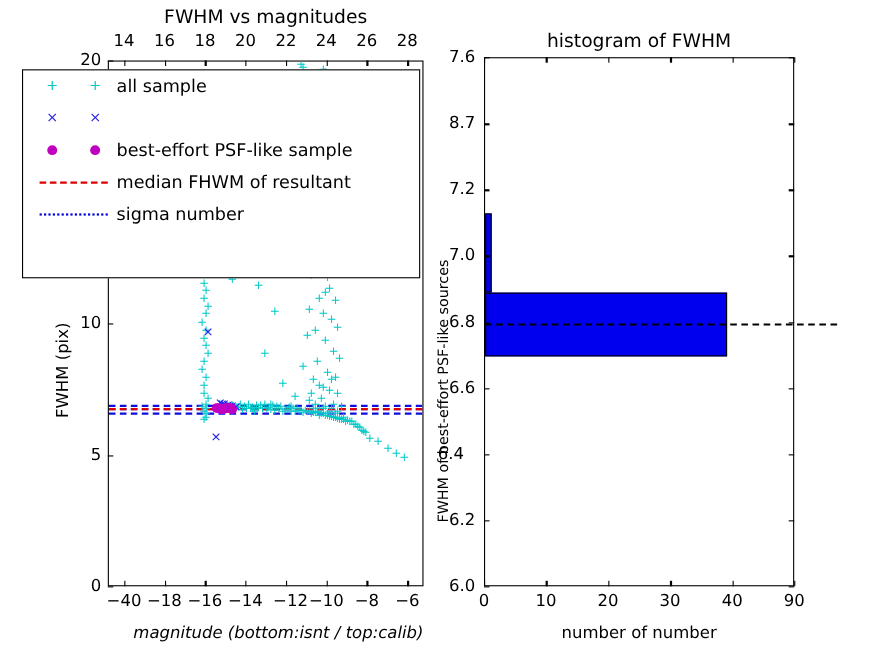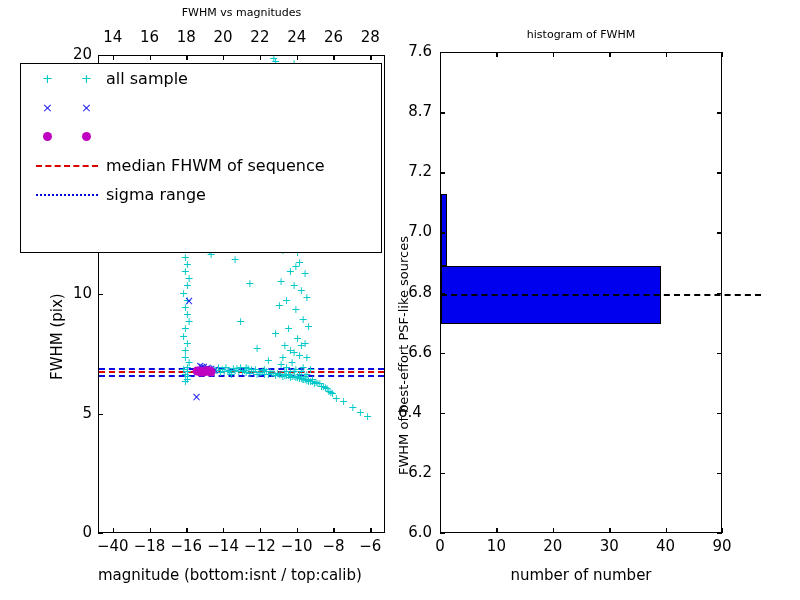--- a/index.html
+++ b/index.html
@@ -7,21 +7,21 @@
     width:800px;height:600px;
     background:#ffffff;
     font-family:"DejaVu Sans", sans-serif;
     overflow:hidden;
   }
   #root{position:relative;width:800px;height:600px;}
 
   .axes{position:absolute;box-sizing:border-box;border:1.4px solid #000;background:#fff;}
 
   
-  .ttl{position:absolute;font-size:11px;color:#000;white-space:nowrap;text-align:center;}
+  .ttl{position:absolute;font-size:17px;color:#000;white-space:nowrap;text-align:center;}
   .tick{position:absolute;font-size:15px;color:#000;white-space:nowrap;}
   .axlabel{position:absolute;font-size:15px;color:#000;white-space:nowrap;}
   .vlabel{position:absolute;font-size:15px;color:#000;white-space:nowrap;
           transform-origin:0 0;transform:rotate(-90deg);}
   .vlabel-sm{font-size:13px;}
 
   
   .tk{position:absolute;background:#000;}
   .tk-b{width:1.4px;height:5px;}
   .tk-l{height:1.4px;width:5px;}
@@ -72,35 +72,35 @@
       <div class="tick" style="left: 239.897px; width: 40px; text-align: center; top: 28px;">22</div>
       <div class="tick" style="left: 276.692px; width: 40px; text-align: center; top: 28px;">24</div>
       <div class="tick" style="left: 313.487px; width: 40px; text-align: center; top: 28px;">26</div>
       <div class="tick" style="left: 350.282px; width: 40px; text-align: center; top: 28px;">28</div>
     </div>
   <div id="left-bot-ticks">
       <div class="tick" style="left: 92.7179px; width: 40px; text-align: center; top: 537px;">−40</div>
       <div class="tick" style="left: 129.513px; width: 40px; text-align: center; top: 537px;">−18</div>
       <div class="tick" style="left: 166.308px; width: 40px; text-align: center; top: 537px;">−16</div>
       <div class="tick" style="left: 203.103px; width: 40px; text-align: center; top: 537px;">−14</div>
-      <div class="tick" style="left: 239.897px; width: 40px; text-align: center; top: 537px;">−12</div>
+      <div class="tick" style="left: 239.897px; width: 40px; text-align: right; top: 537px;">−12</div>
       <div class="tick" style="left: 276.692px; width: 40px; text-align: center; top: 537px;">−10</div>
       <div class="tick" style="left: 313.487px; width: 40px; text-align: center; top: 537px;">−8</div>
       <div class="tick" style="left: 350.282px; width: 40px; text-align: center; top: 537px;">−6</div>
     </div>
   <div id="left-y-ticks">
       <div class="tick" style="left: 52px; width: 40px; text-align: right; top: 523px;">0</div>
       <div class="tick" style="left: 52px; width: 40px; text-align: right; top: 403.5px;">5</div>
       <div class="tick" style="left: 52px; width: 40px; text-align: right; top: 284px;">10</div>
       <div class="tick" style="left: 52px; width: 40px; text-align: right; top: 45px;">20</div>
     </div>
 
   <div class="vlabel" style="left:48px;top:380px;">FWHM (pix)</div>
 
-  <div class="axlabel" style="left:98px;width:287px;top:566px;text-align:left;">magnitude (bottom:isnt / top:calib)</div>
+  <div class="axlabel" style="left:98px;width:287px;top:566px;text-align:right;font-style:italic;">magnitude (bottom:isnt / top:calib)</div>
 
   <div class="axes" id="left-axes" style="left:98px;top:55px;width:287px;height:478px;overflow:hidden;">
 
   <div class="hline" style="top: 315.48px; border-top: 2px dashed rgb(0, 0, 221);"></div>
       <div class="hline" style="top: 315.48px; border-top: 2px dashed rgb(221, 0, 0);"></div>
       <div class="hline" style="top: 311.895px; border-top: 2px dashed rgb(0, 0, 221); opacity: 0.95;"></div>
       <div class="hline" style="top: 319.065px; border-top: 2px dashed rgb(0, 0, 221); opacity: 0.95;"></div>
       <span class="plus" style="left: 174.776px; top: 2.39px;">+</span>
       <span class="plus" style="left: 195.013px; top: 7.17px;">+</span>
       <span class="plus" style="left: 196.853px; top: 9.56px;">+</span>
@@ -329,32 +329,33 @@
       <span class="leg-key">
         <span class="k-ex">×</span>
           <span class="k-ex">×</span>
       </span>
     </div>
     <div class="leg-row">
       <span class="leg-key">
         <span class="k-dot"></span>
           <span class="k-dot"></span>
       </span>
+      <span class="leg-txt">best-effort PSF-like sample</span>
     </div>
     <div class="leg-row">
       <span class="leg-key">
         <span class="k-line k-rdash"></span>
       </span>
-      <span class="leg-txt">median FHWM of sequence</span>
+      <span class="leg-txt">median FHWM of resultant</span>
     </div>
     <div class="leg-row">
       <span class="leg-key">
         <span class="k-line k-bdd"></span>
       </span>
-      <span class="leg-txt">sigma range</span>
+      <span class="leg-txt">sigma number</span>
     </div>
   </div>
 
   <div class="ttl" style="left:440px;width:282px;top:28px;">histogram of FWHM</div>
 
   <div class="vlabel vlabel-sm" style="left:396px;top:475px;">FWHM of best-effort PSF-like sources</div>
 
   <div class="axlabel" style="left:440px;width:282px;top:566px;text-align:center;">number of number</div>
 
   <div id="right-y-ticks">

